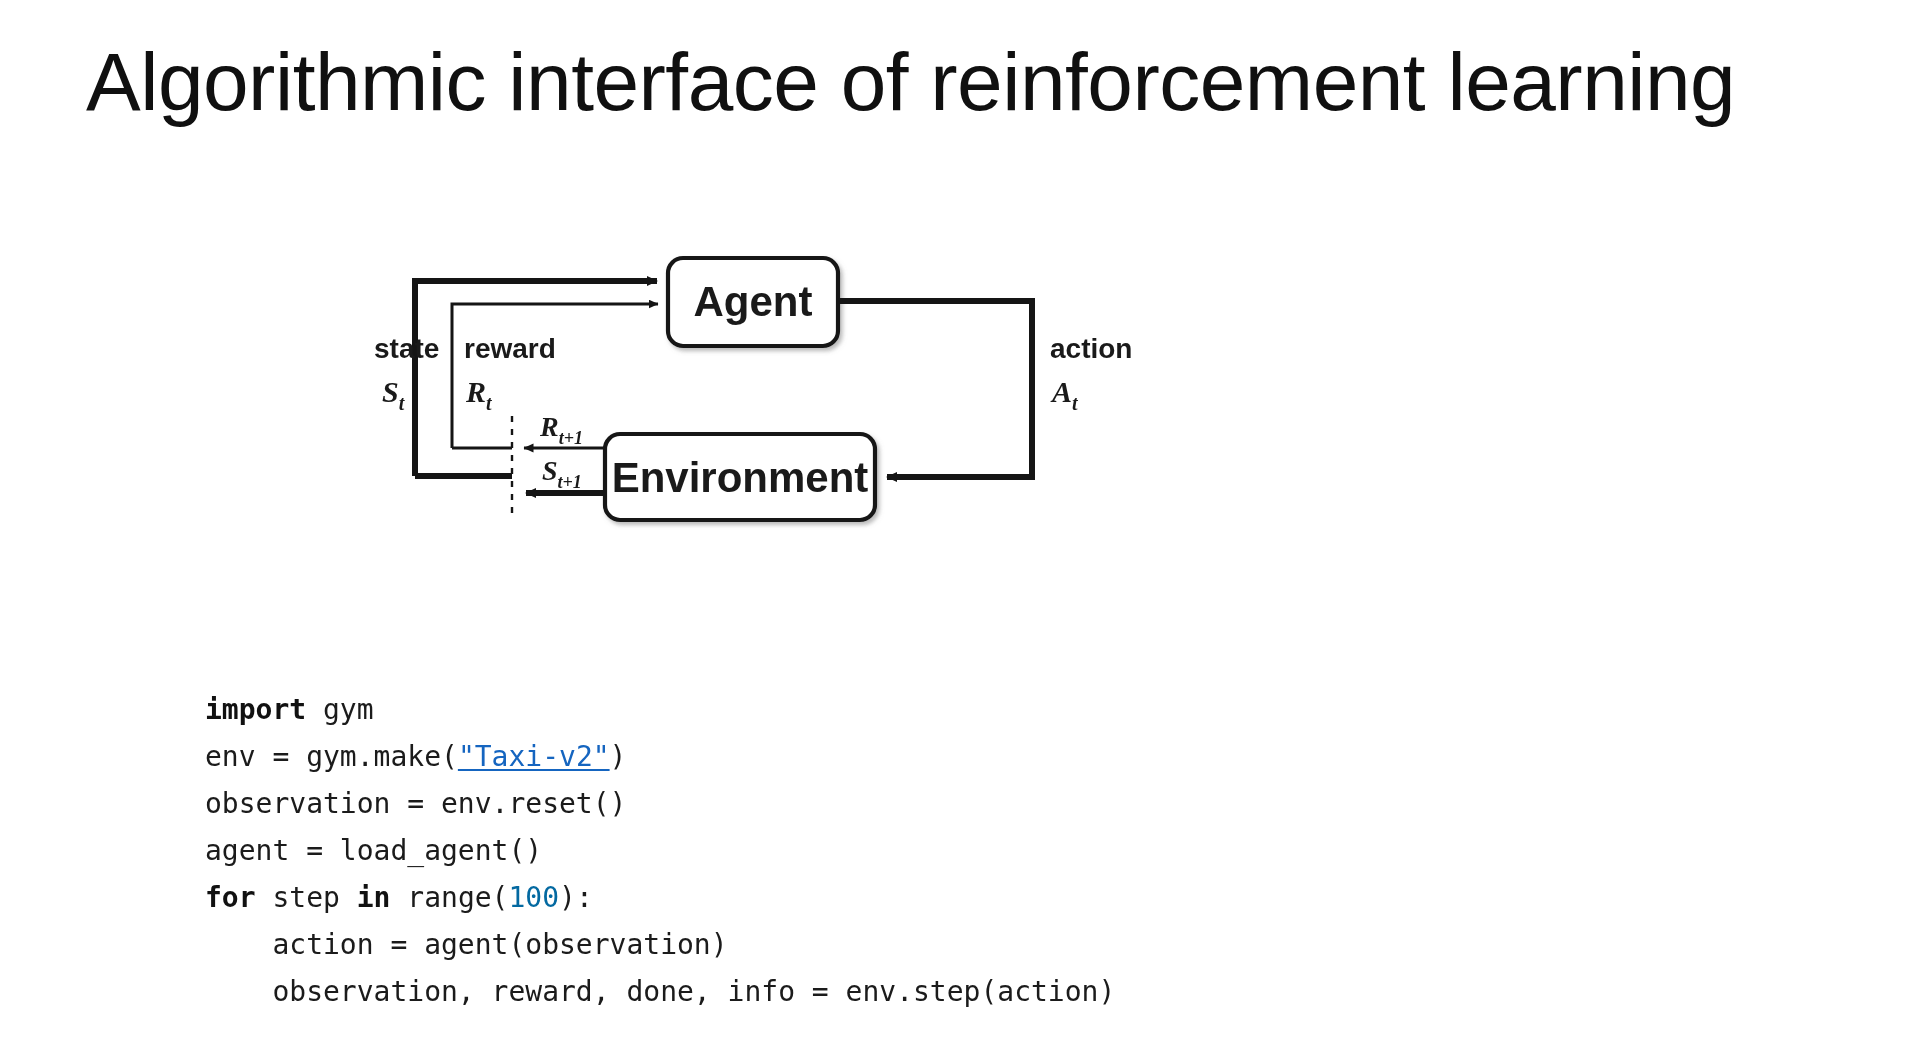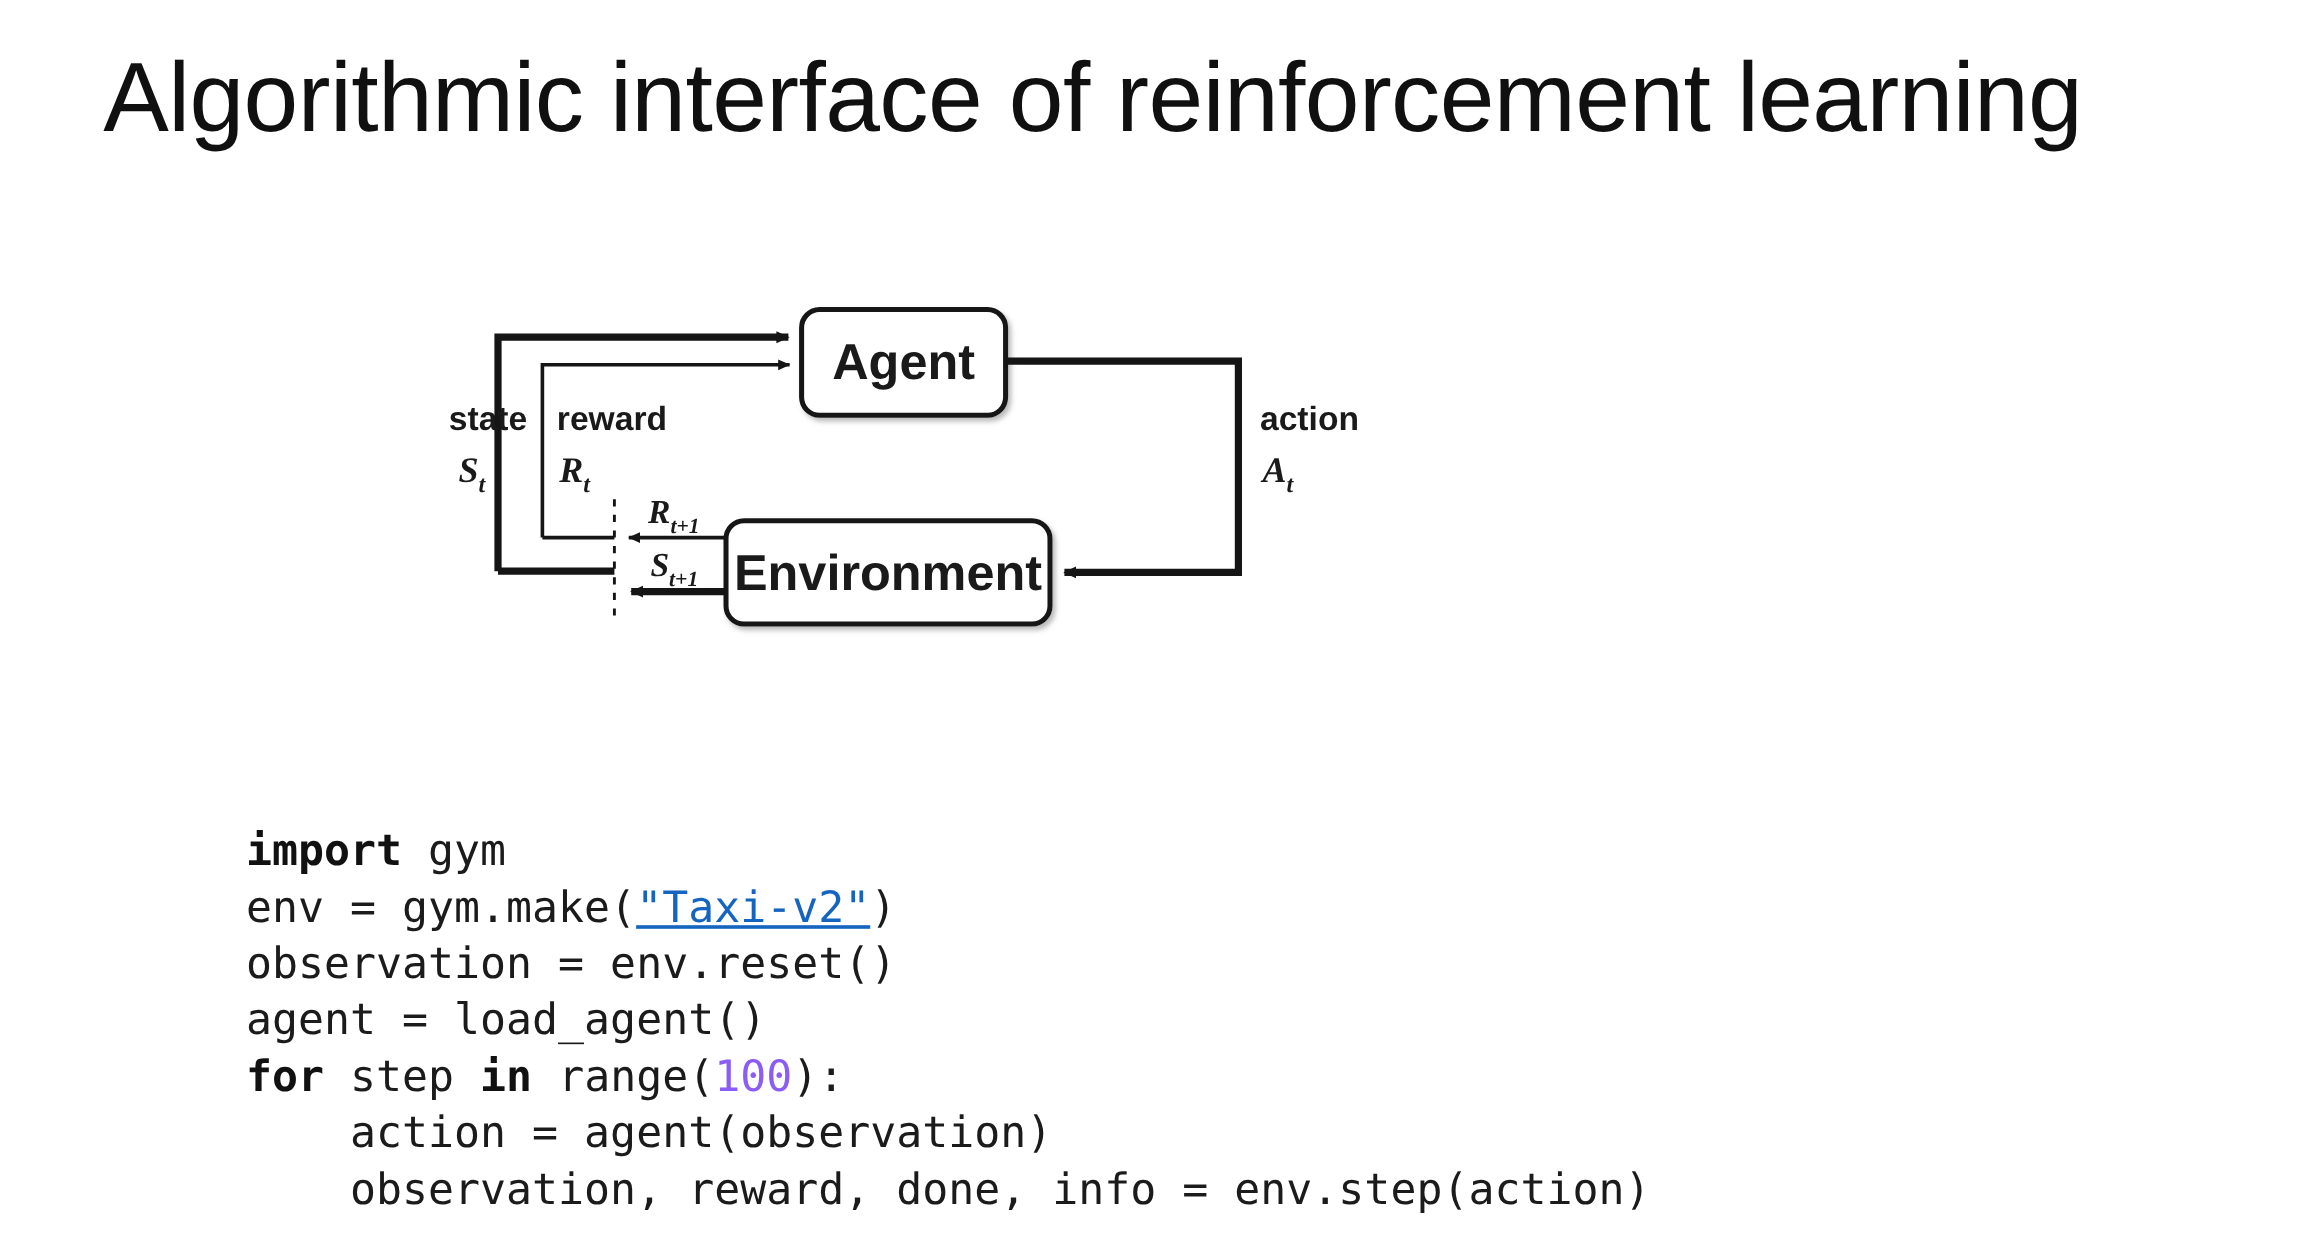--- a/index.html
+++ b/index.html
@@ -48,29 +48,29 @@
     font-weight: bold;
   }
   .diagram svg { display: block; }
 
   
   .code-block {
     position: absolute;
     left: 205px;
     top: 686px;
     font-family: "DejaVu Sans Mono", "Liberation Mono", monospace;
-    font-size: 36px;
+    font-size: 28px;
     line-height: 47px;
     color: #1b1b1b;
     white-space: pre;
     letter-spacing: 0px;
   }
   .code-line { white-space: pre; height: 47px; }
   .kw { font-weight: bold; color: #111111; }
-  .num { color: #8b5cf6; }
+  .num { color: #0369a1; }
   .lnk {
     color: #1565c0;
     text-decoration: underline;
     text-underline-offset: 3px;
     cursor: pointer;
   }
 </style>
 </head>
 <body>
 

